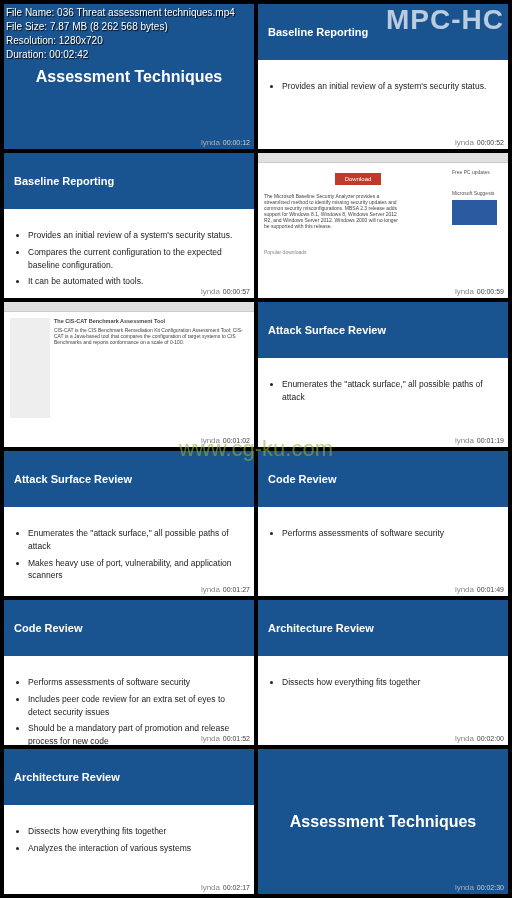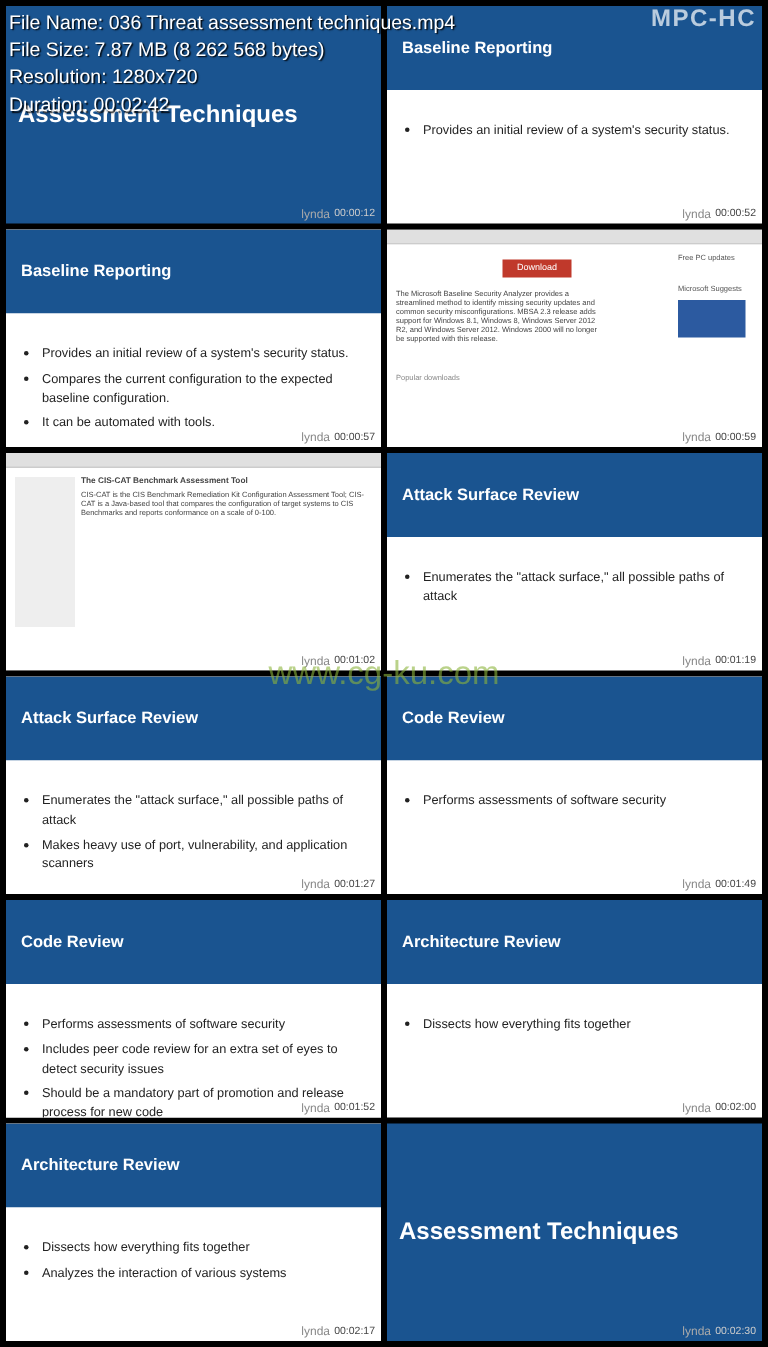--- a/index.html
+++ b/index.html
@@ -9,31 +9,31 @@
   background: #000;
   font-family: Arial, sans-serif;
   overflow: hidden;
   position: relative;
 }
 .app-title {
   position: absolute;
   top: 4px;
   right: 8px;
   color: rgba(255,255,255,0.7);
-  font-size: 16px;
+  font-size: 28px;
   font-weight: bold;
   letter-spacing: 1px;
   z-index: 10;
 }
 .file-info {
   position: absolute;
   top: 6px;
   left: 6px;
   color: #fff;
-  font-size: 13px;
+  font-size: 10px;
   line-height: 1.4;
   z-index: 10;
   text-shadow: 1px 1px 1px #000;
 }
 .grid {
   position: absolute;
   top: 0;
   left: 0;
   width: 512px;
   height: 898px;
@@ -47,21 +47,21 @@
   background: #fff;
   position: relative;
   overflow: hidden;
   font-size: 8px;
 }
 .cell-blue-full {
   background: #1a5490;
   color: #fff;
   display: flex;
   align-items: center;
-  justify-content: flex-start;
+  justify-content: center;
 }
 .cell-blue-full .title {
   font-size: 16px;
   font-weight: bold;
   text-align: center;
   padding: 8px;
 }
 .cell .header {
   background: #1a5490;
   color: #fff;

